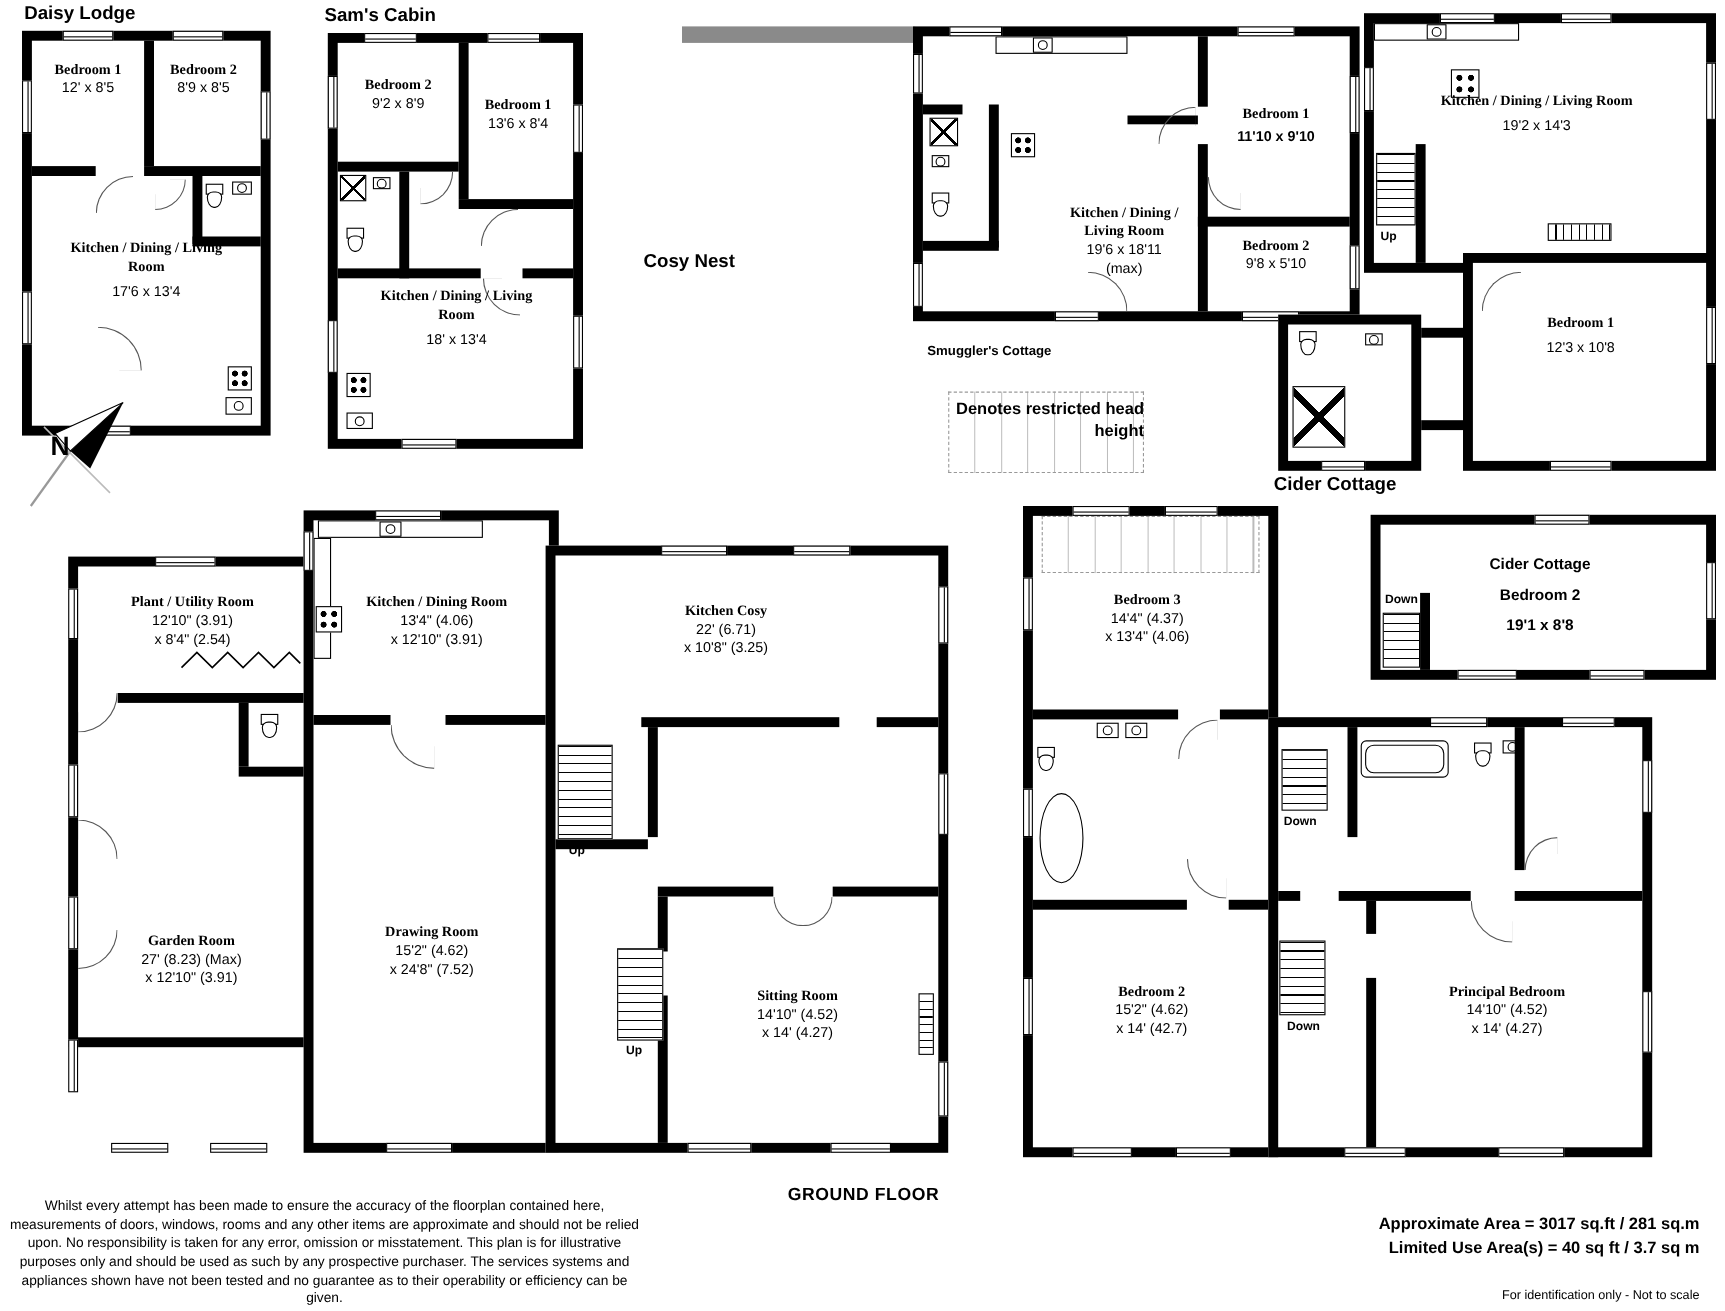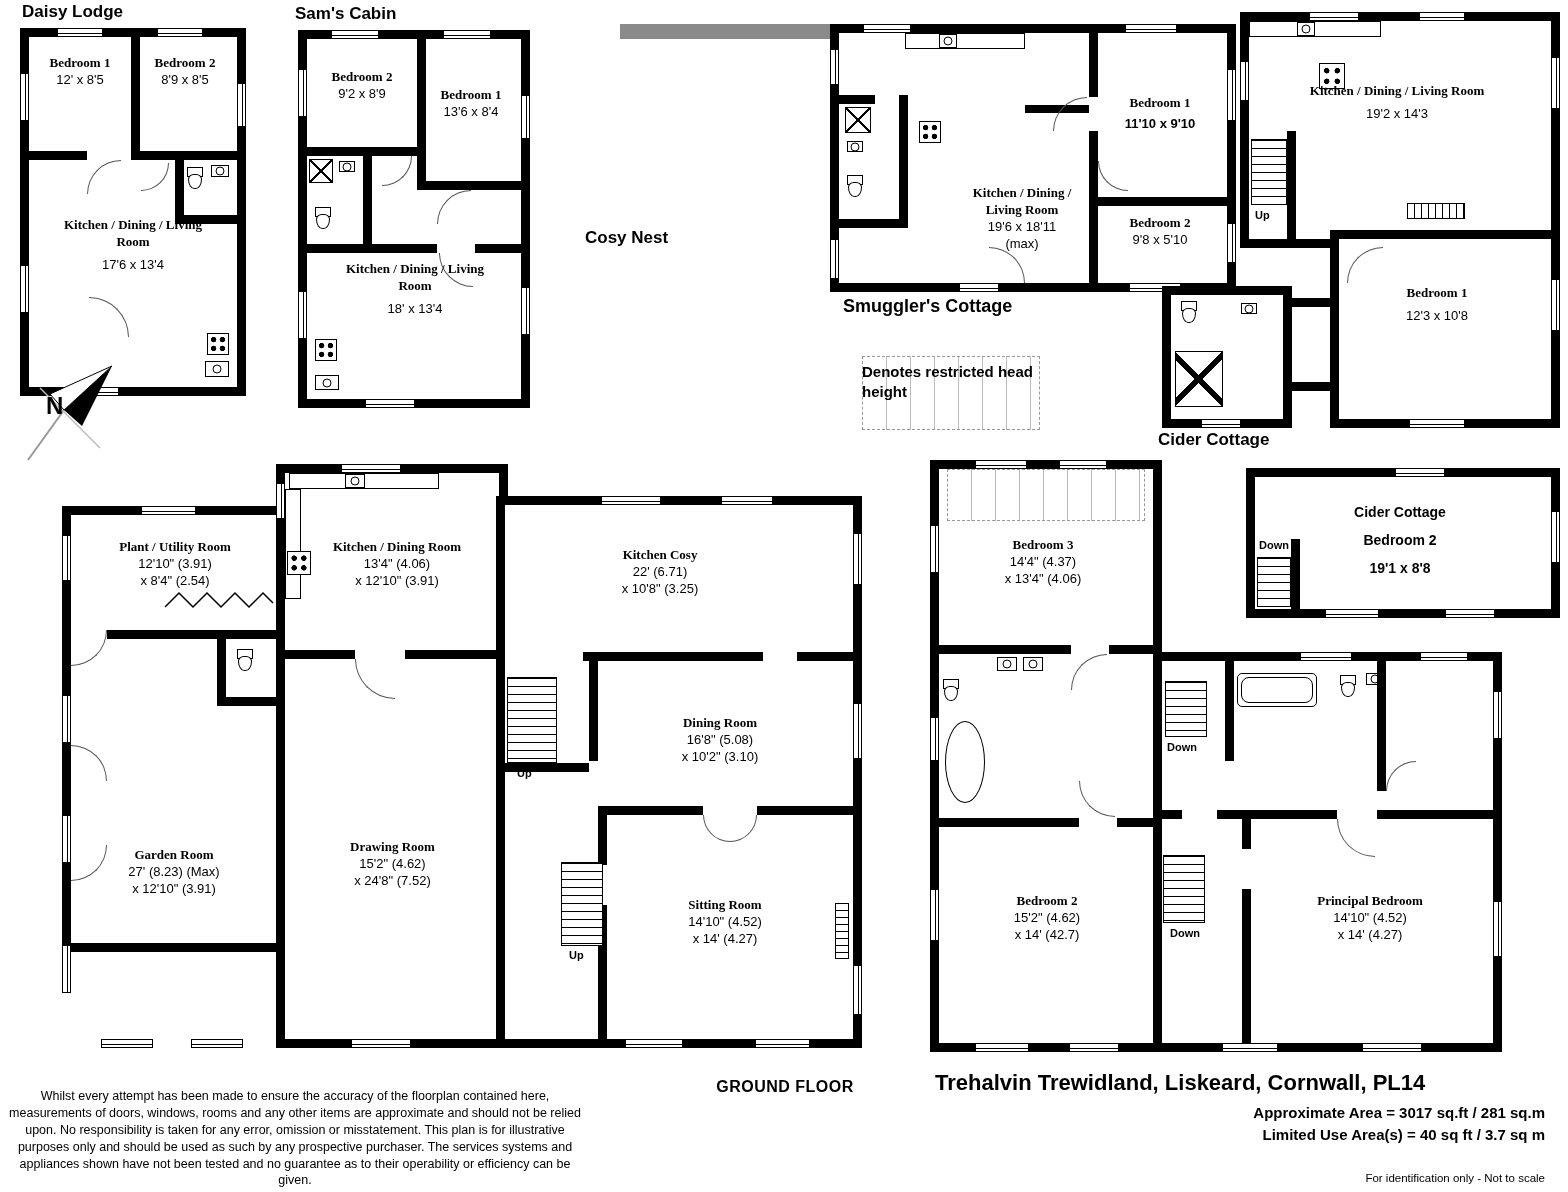--- a/index.html
+++ b/index.html
@@ -39,21 +39,21 @@
   .counter { position:absolute; border:1px solid #000; background:#fff; }
   .radiator { position:absolute; border:1px solid #000;
               background-image:repeating-linear-gradient(to right,transparent 0 6px,#000 6px 7px); }
   .radiator.vert { background-image:repeating-linear-gradient(to bottom,transparent 0 6px,#000 6px 7px); }
   .restricted { position:absolute; border:1px dashed #999;
                 background-image:repeating-linear-gradient(to right,transparent 0 23px,#bbb 23px 24px); }
   .deck { position:absolute; background:#8a8a8a; }
   .bld-title { position:absolute; font-weight:bold; font-size:17px; }
   .rlabel { position:absolute; text-align:center; font-size:13px; line-height:1.3; }
   .rname { font-weight:bold;font-family:Liberation Serif, serif; }
-  .note-label { position:absolute; font-weight:bold; font-size:15px; text-align:left; line-height:1.3; }
+  .note-label { position:absolute; font-weight:bold; font-size:15px; text-align:right; line-height:1.3; }
   .gf-label { position:absolute; font-weight:bold; font-size:16px; letter-spacing:.5px; text-align:center; }
   .cc2line { font-weight:bold; font-size:14px; margin-bottom:10px; }
   .disclaimer { position:absolute; font-size:12.5px; line-height:1.35; text-align:center; }
   .address { position:absolute; font-weight:bold; font-size:22px; }
   .area-line { position:absolute; font-weight:bold; font-size:15px; text-align:right; }
   .ident-line { position:absolute; font-size:11.5px; text-align:right; }
 </style>
 </head>
 <body>
 
@@ -165,21 +165,21 @@
     <div class="rlabel" style="left:118px;top:152px;width:130px">
       <div class="rname">Kitchen / Dining / Living Room</div>
       <div>19'6 x 18'11</div>
       <div>(max)</div>
     </div>
     <div class="rlabel" style="left:256px;top:182px;width:130px">
       <div class="rname">Bedroom 2</div>
       <div>9'8 x 5'10</div>
     </div>
   </div>
-  <div class="bld-title" style="left:843px;top:296px;font-size:18px">Smuggler's Cottage</div>
+  <div class="bld-title" style="left:843px;top:312px;font-size:12px">Smuggler's Cottage</div>
 
   <div class="restricted" style="left:862px;top:356px;width:178px;height:74px"></div>
   <div class="note-label" style="left:862px;top:362px;width:178px">Denotes restricted head height</div>
 
   <svg style="position:absolute;left:20px;top:348px" width="100" height="125" viewBox="0 0 100 125">
     <line x1="44" y1="62" x2="8" y2="112" stroke="#999" stroke-width="2"></line>
     <line x1="20" y1="40" x2="80" y2="100" stroke="#bbb" stroke-width="1.5"></line>
     <polygon points="92,18 44,62 62,78" fill="#000"></polygon>
     <polygon points="92,18 44,62 30,46" fill="#fff" stroke="#000" stroke-width="1"></polygon>
     <text x="26" y="66" font-size="24" font-weight="bold">N</text>
@@ -295,25 +295,20 @@
     <div class="win win-v" style="left:348px;top:28px;width:9px;height:52px"></div>
     <div class="win win-v" style="left:348px;top:198px;width:9px;height:56px"></div>
     <div class="win win-v" style="left:348px;top:460px;width:9px;height:50px"></div>
     <div class="win win-h" style="left:120px;top:534px;width:58px;height:9px"></div>
     <div class="win win-h" style="left:250px;top:534px;width:55px;height:9px"></div>
     <div class="rlabel" style="left:70px;top:42px;width:170px">
       <div class="rname">Kitchen Cosy</div>
       <div>22' (6.71)</div>
       <div>x 10'8" (3.25)</div>
     </div>
-    <div class="rlabel" style="left:130px;top:210px;width:170px">
-      <div class="rname">Dining Room</div>
-      <div>16'8" (5.08)</div>
-      <div>x 10'2" (3.10)</div>
-    </div>
     <div class="rlabel" style="left:135px;top:392px;width:170px">
       <div class="rname">Sitting Room</div>
       <div>14'10" (4.52)</div>
       <div>x 14' (4.27)</div>
     </div>
   </div>
   <div class="gf-label" style="left:700px;top:1078px;width:170px">GROUND FLOOR</div>
 
   <div class="bld" style="left:930px;top:460px;width:232px;height:592px">
     <div class="restricted" style="left:8px;top:0;width:198px;height:52px"></div>
@@ -384,18 +379,17 @@
     <div class="win win-h" style="left:70px;top:132px;width:54px;height:9px"></div>
     <div class="win win-h" style="left:190px;top:132px;width:50px;height:9px"></div>
     <div class="rlabel" style="left:45px;top:26px;width:200px">
       <div class="cc2line">Cider Cottage</div>
       <div class="cc2line">Bedroom 2</div>
       <div class="cc2line">19'1 x 8'8</div>
     </div>
   </div>
 
   <div class="disclaimer" style="left:6px;top:1088px;width:578px">Whilst every attempt has been made to ensure the accuracy of the floorplan contained here, measurements of doors, windows, rooms and any other items are approximate and should not be relied upon. No responsibility is taken for any error, omission or misstatement. This plan is for illustrative purposes only and should be used as such by any prospective purchaser. The services systems and appliances shown have not been tested and no guarantee as to their operability or efficiency can be given.</div>
-  <div class="address" style="left:935px;top:1070px;width:612px">Trehalvin Trewidland, Liskeard, Cornwall, PL14</div>
   <div class="area-line" style="left:935px;top:1104px;width:610px">Approximate Area = 3017 sq.ft / 281 sq.m</div>
   <div class="area-line" style="left:935px;top:1126px;width:610px">Limited Use Area(s) = 40 sq ft / 3.7 sq m</div>
   <div class="ident-line" style="left:935px;top:1172px;width:610px">For identification only - Not to scale</div>
 
 </div>
 
 </body></html>

